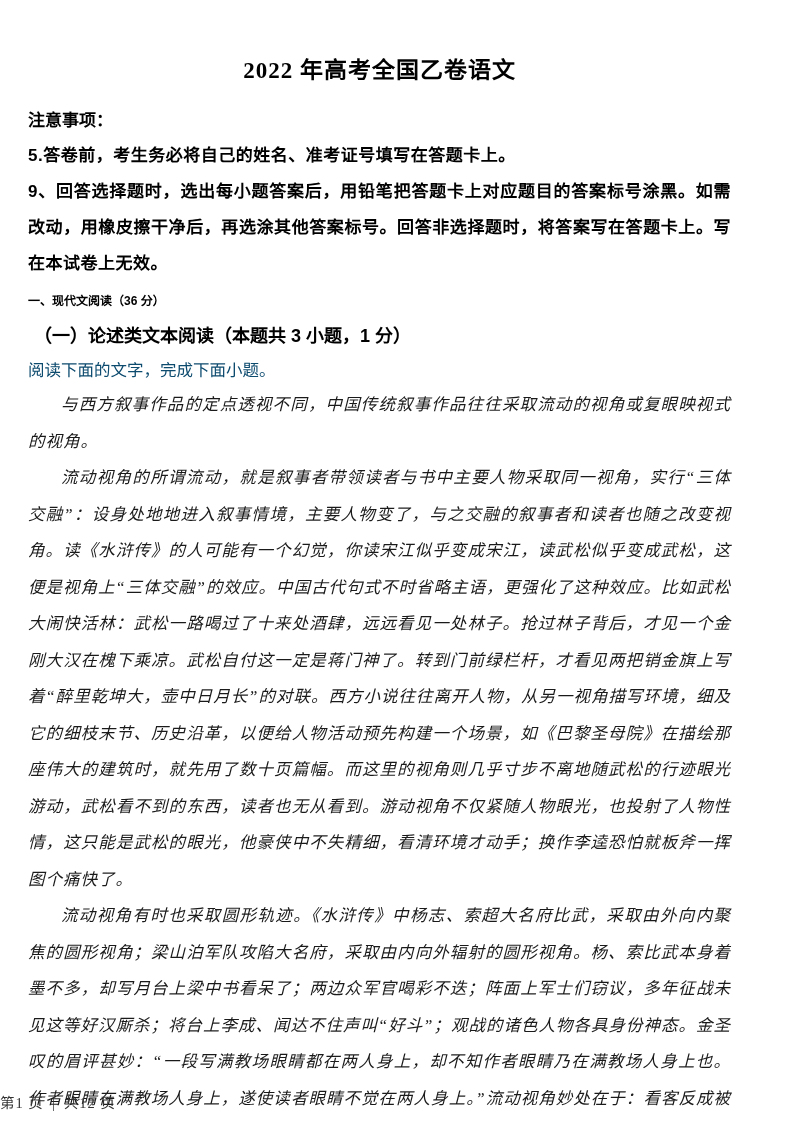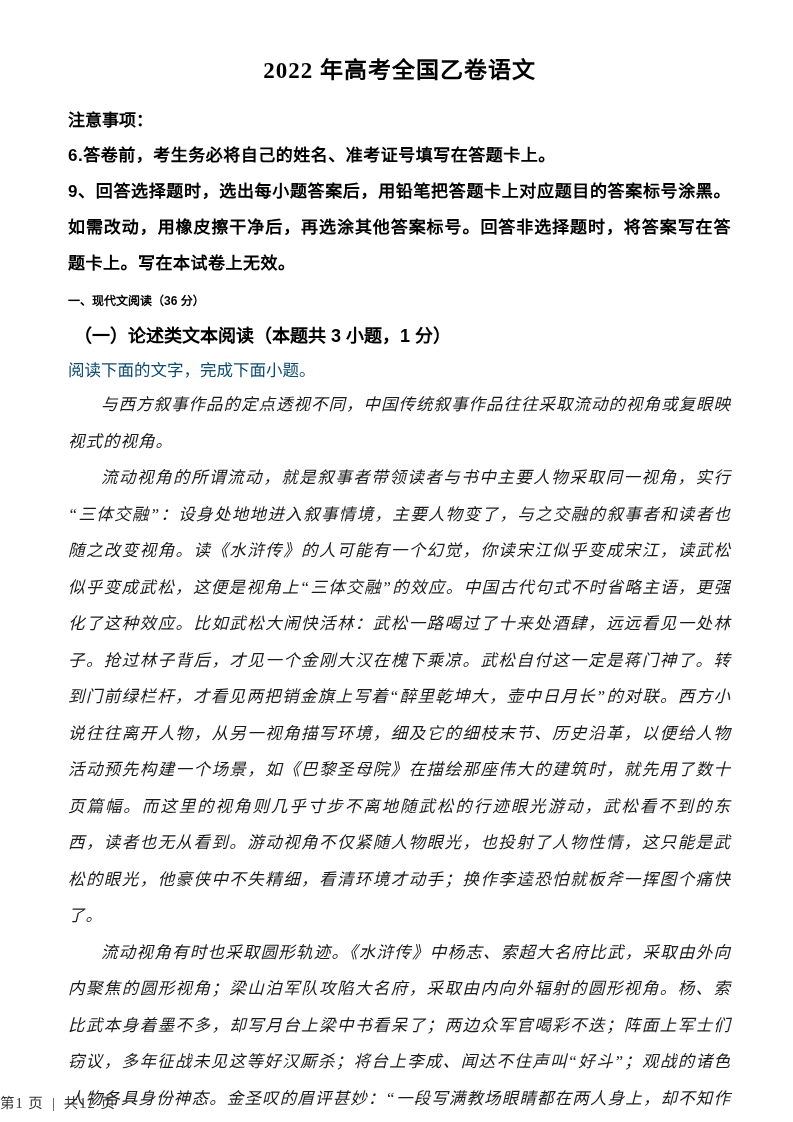--- a/index.html
+++ b/index.html
@@ -13,21 +13,21 @@
     overflow: hidden;
     font-family: "Liberation Serif", serif;
     color: #1a1a1a;
   }
   .page {
     position: relative;
     width: 793px;
     height: 1122px;
     background: #ffffff;
     box-sizing: border-box;
-    padding: 54px 62px 0 68px;
+    padding: 54px 62px 0 28px;
   }
   .doc-title {
     margin: 0 0 16px 0;
     text-align: center;
     font-family: "Liberation Serif", serif;
     font-weight: bold;
     font-size: 23px;
     line-height: 34px;
     color: #000000;
     letter-spacing: 1px;
@@ -102,21 +102,21 @@
 </style>
 </head>
 <body>
 
 <div class="page">
 
   <h1 class="doc-title">2022 年高考全国乙卷语文</h1>
 
   <div>
     <p class="notice-heading">注意事项：</p>
-    <p class="notice-item">6.答卷前，考生务必将自己的姓名、准考证号填写在答题卡上。</p>
+    <p class="notice-item">5.答卷前，考生务必将自己的姓名、准考证号填写在答题卡上。</p>
     <p class="notice-item">9、回答选择题时，选出每小题答案后，用铅笔把答题卡上对应题目的答案标号涂黑。如需改动，用橡皮擦干净后，再选涂其他答案标号。回答非选择题时，将答案写在答题卡上。写在本试卷上无效。</p>
   </div>
 
   <h2 class="section-heading">一、现代文阅读（36 分）</h2>
 
   <h3 class="subsection-heading">（一）论述类文本阅读（本题共 3 小题，1 分）</h3>
 
   <p class="reading-instruction">阅读下面的文字，完成下面小题。</p>
 
   <div class="passage">

